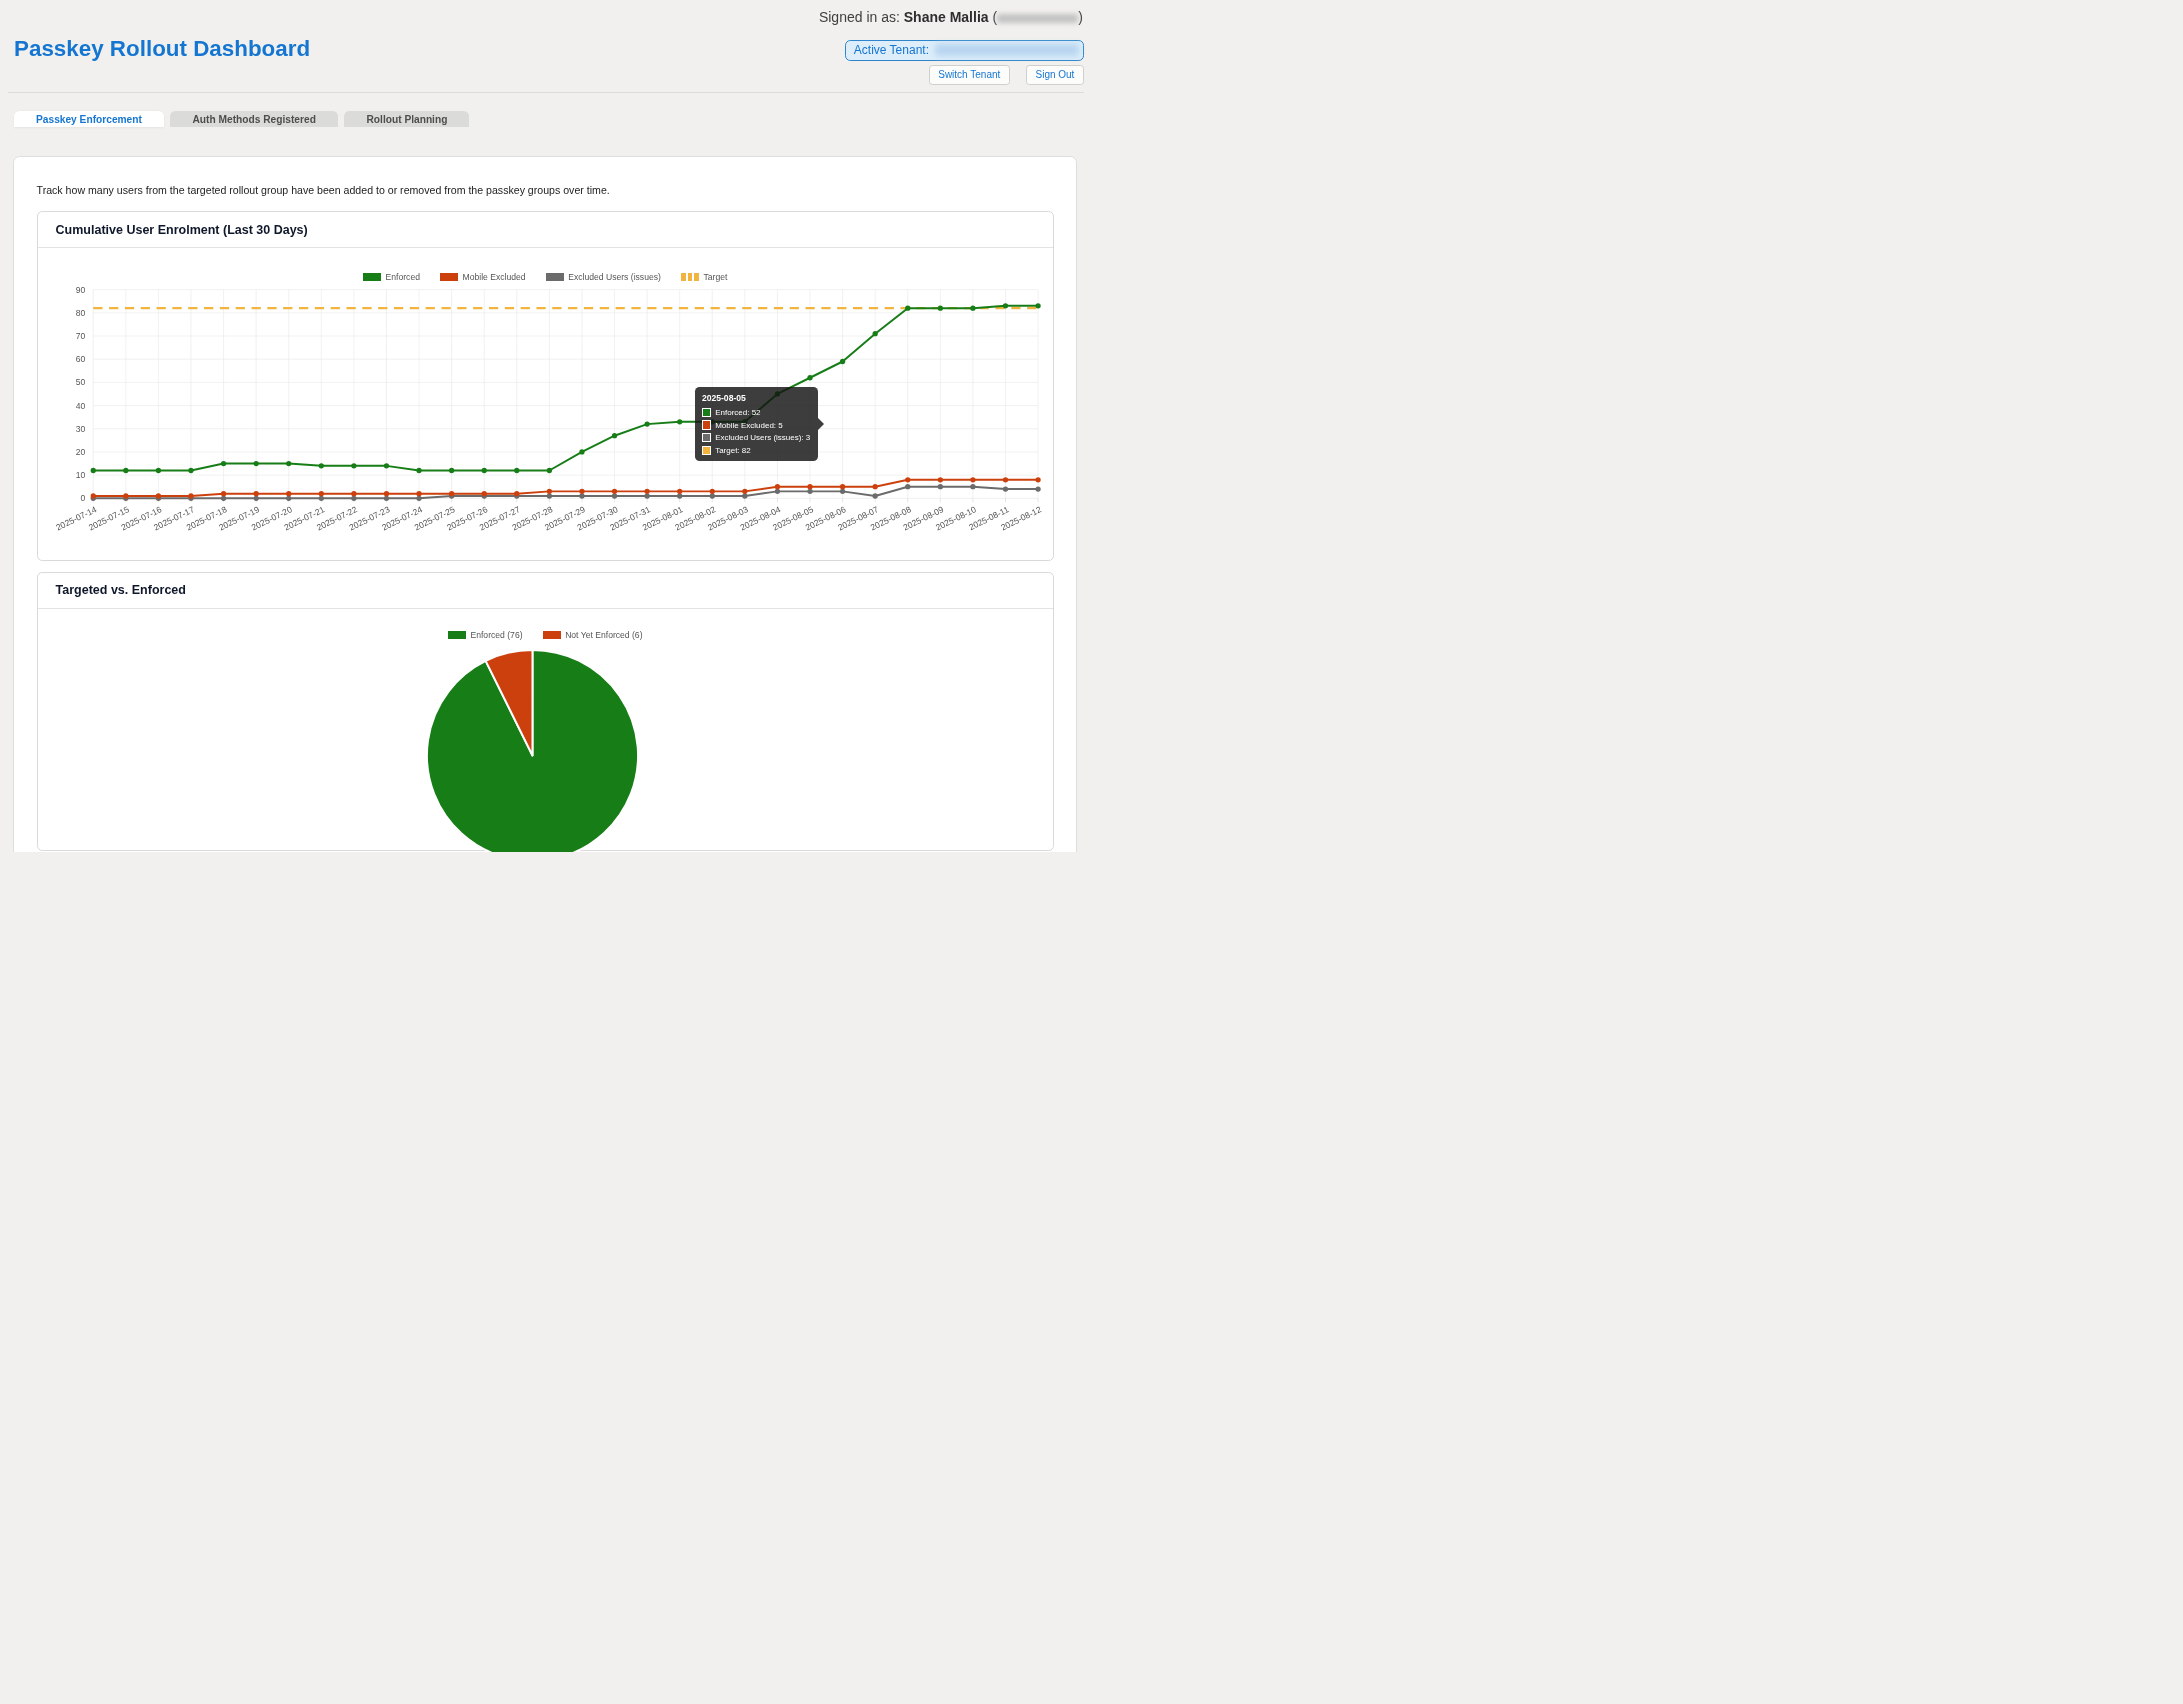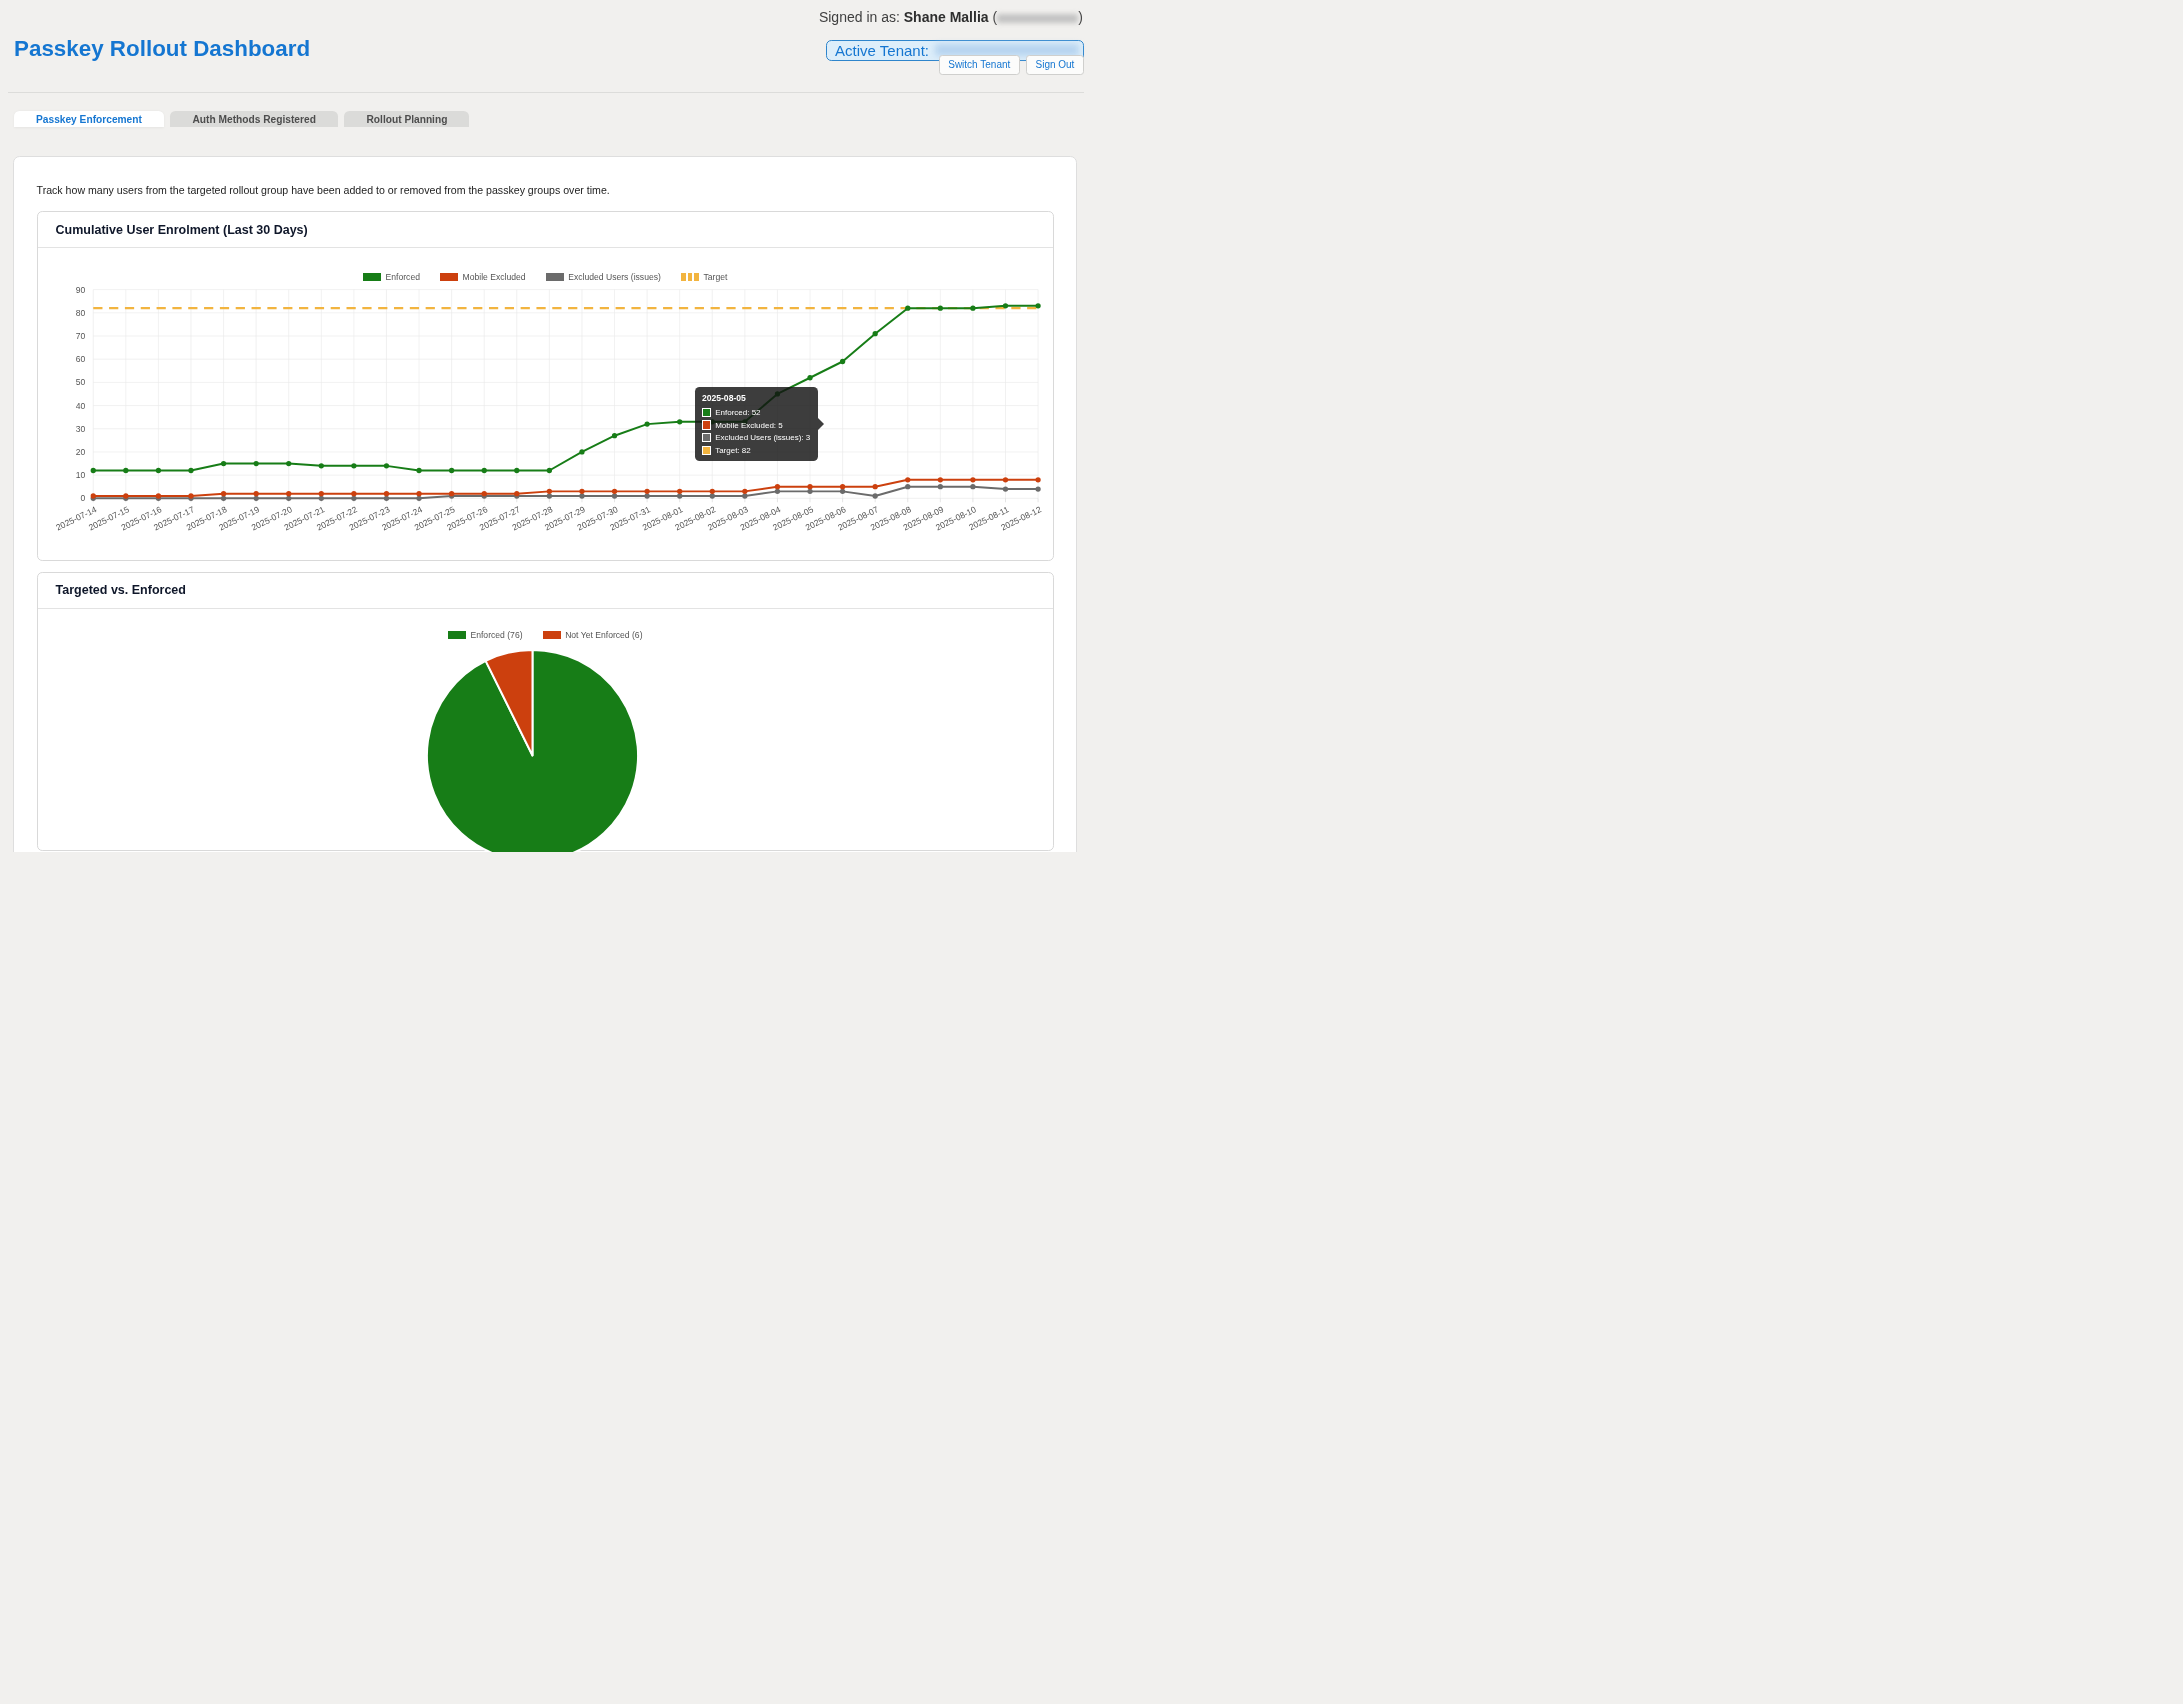--- a/index.html
+++ b/index.html
@@ -13,23 +13,23 @@
   
   .app-title{position:absolute;left:14px;top:36px;font-size:22.4px;font-weight:bold;color:#1576d1;}
   .signed-line{position:absolute;right:9.2px;top:9px;font-size:14px;color:#3f3f3f;white-space:nowrap;}
   .signed-line b{color:#2e2e2e;}
   .blur-chip{display:inline-block;border-radius:2px;filter:blur(2.6px);vertical-align:-1.3px;}
   .email-blur{width:81px;height:9.2px;background:#c2c2c2;}
   .tenant-pill{
     position:absolute;right:8px;top:40px;height:20.5px;display:flex;align-items:center;
     background:#ddeefa;border:1px solid #2e85cc;border-radius:5.3px;padding:0 4px 0 8px;box-sizing:border-box;
   }
-  .tenant-pill .label{font-size:15px;color:#1576d1;white-space:nowrap;}
+  .tenant-pill .label{font-size:12px;color:#1576d1;white-space:nowrap;}
   .tenant-blur{width:144px;height:12px;background:#b7d4ef;margin-left:6px;filter:blur(3.3px);}
-  .header-buttons{position:absolute;right:8px;top:55px;display:flex;gap:6px;justify-content:flex-end;}
+  .header-buttons{position:absolute;right:8px;top:65px;display:flex;gap:16px;justify-content:flex-end;}
   .hbtn{
     background:#fcfcfb;border:0.7px solid #cfcfcd;border-radius:3.3px;padding:3.3px 8.6px;
     font-size:10px;color:#1576d1;font-family:inherit;cursor:pointer;white-space:nowrap;
   }
   .header-divider{position:absolute;left:8px;right:8px;top:92px;border-top:0.7px solid #dcdcda;}
 
   
   .tabs{position:absolute;left:14px;top:111px;display:flex;gap:6.6px;}
   .tab{
     height:16px;display:flex;align-items:center;padding:0 22px;

